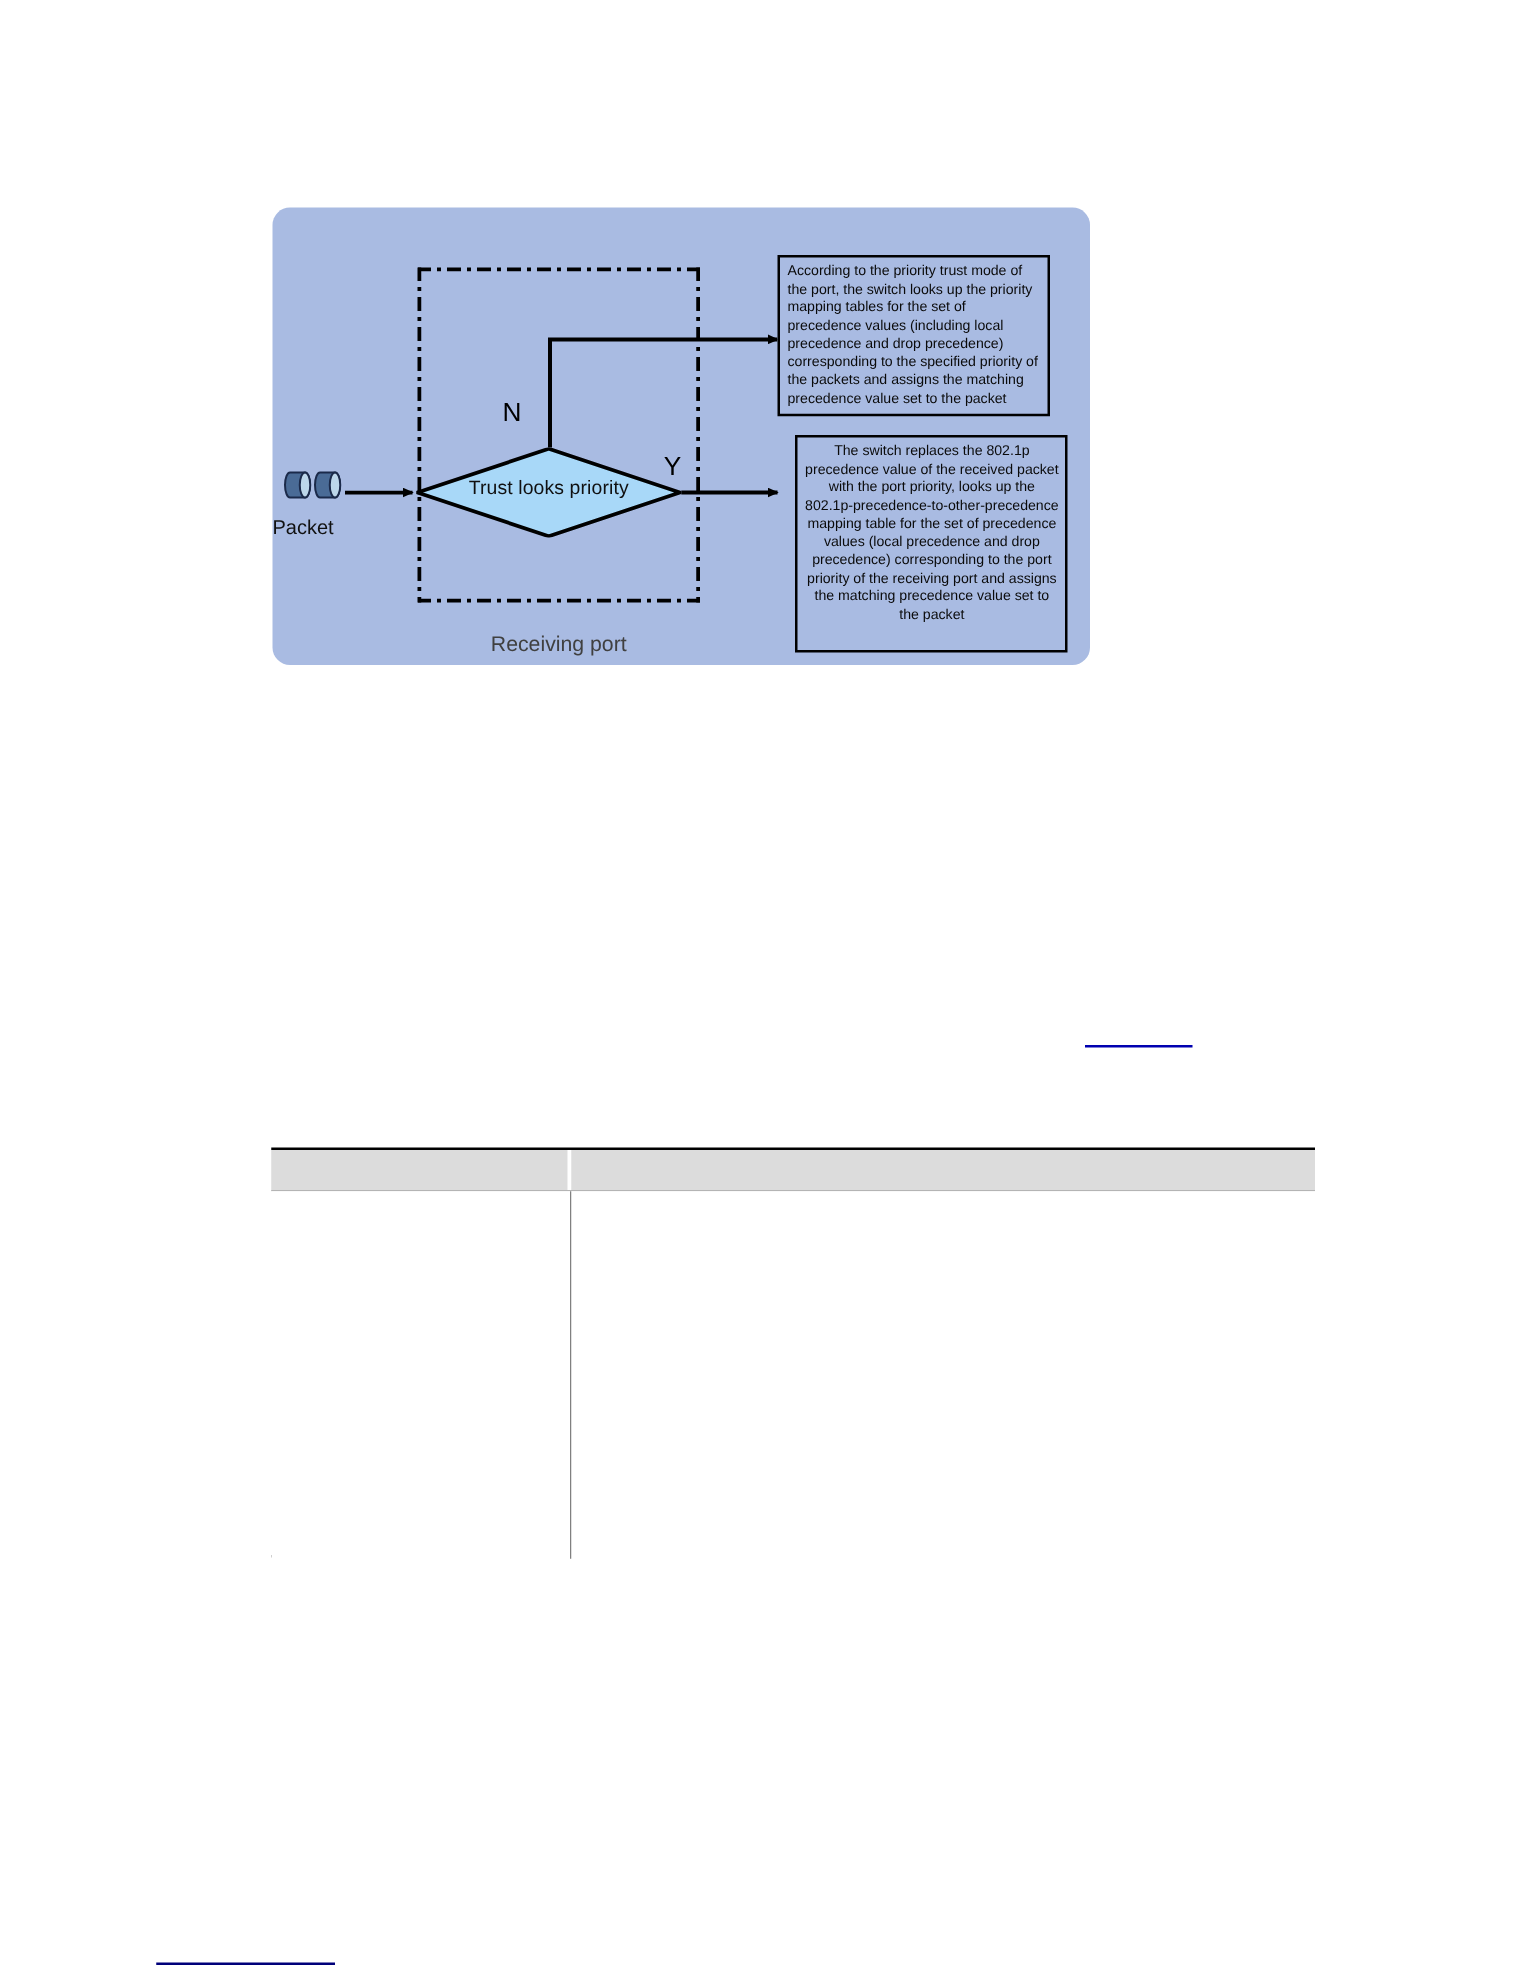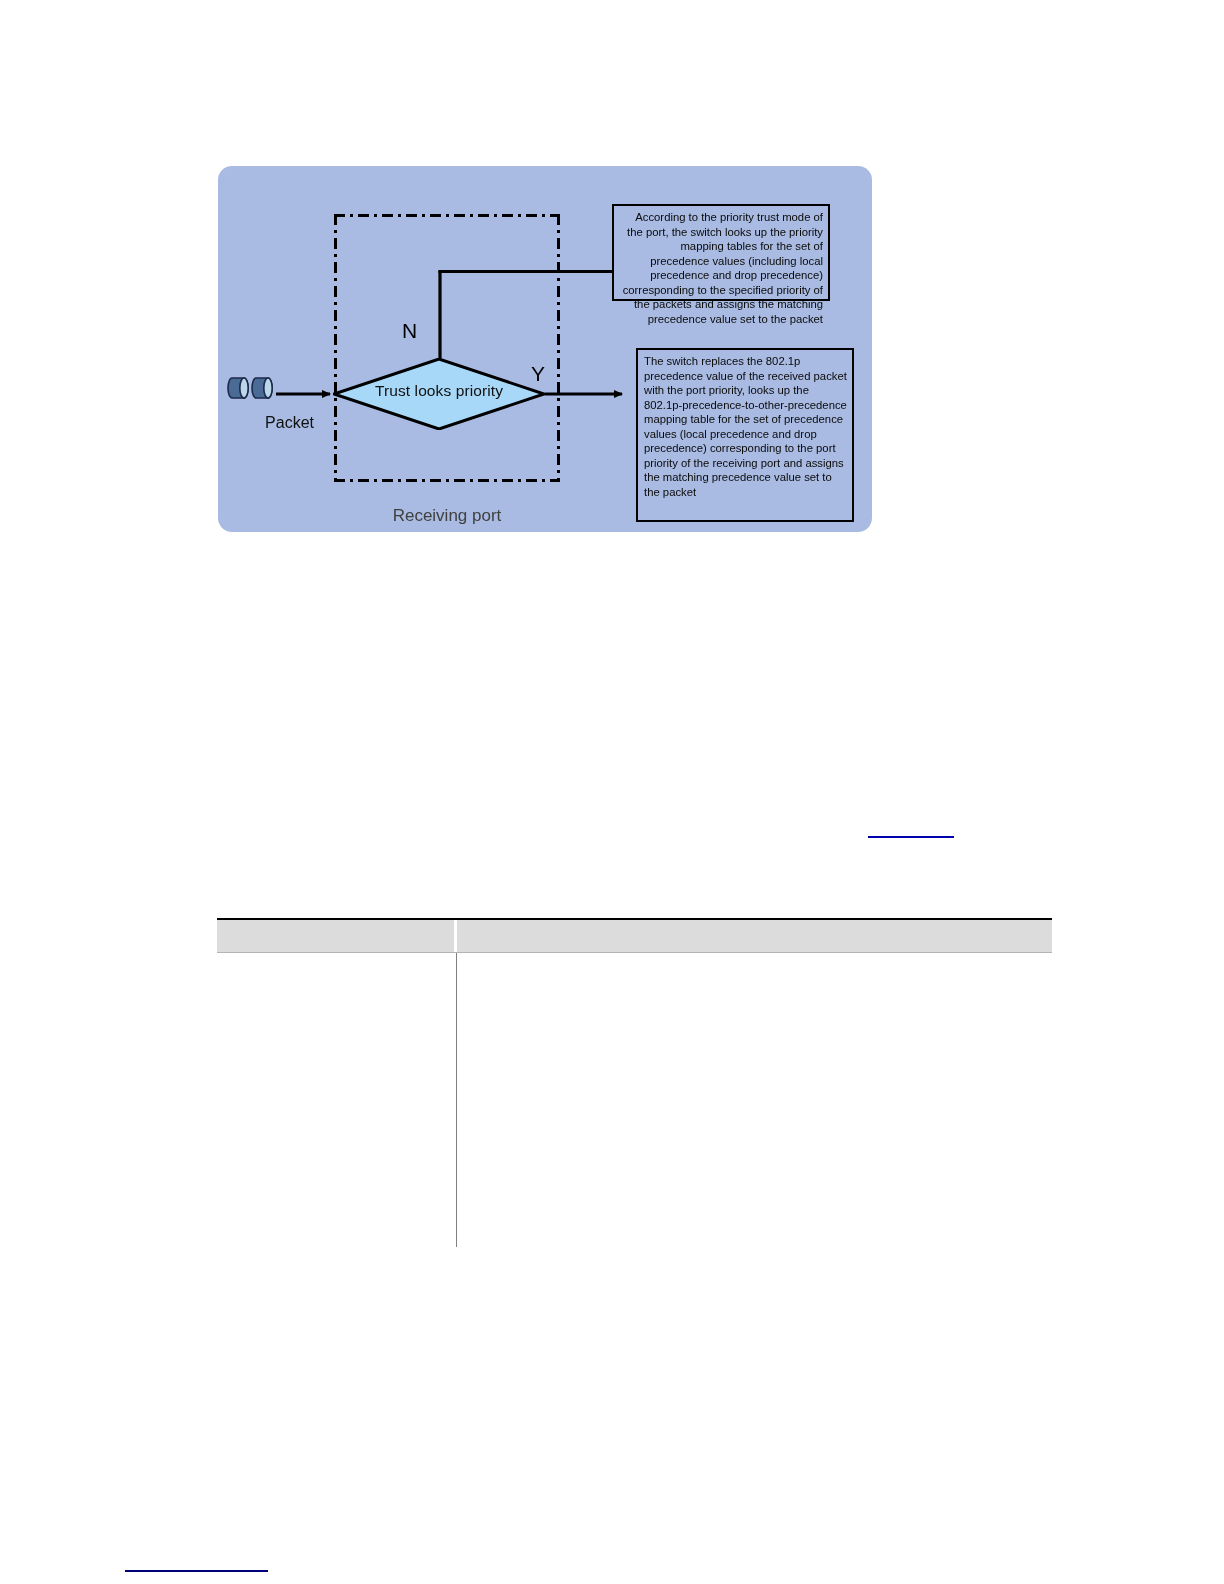--- a/index.html
+++ b/index.html
@@ -86,21 +86,21 @@
     left: 8px;   
     top: 208px;  
     width: 56px;
     height: 28px;
   }
   #packet-label {
     position: absolute;
     left: 0px;
     top: 248px;
     width: 96px;
-    text-align: right;
+    text-align: left;
     font-size: 16px;
     color: #111;
   }
 
   
   #receiving-port-caption {
     position: absolute;
     left: 116px;
     top: 340px;
     width: 226px;
@@ -122,31 +122,31 @@
     position: absolute;
     background: #a9bbe2;
     border: 2px solid #000;
     box-sizing: border-box;
     font-size: 11.3px;
     line-height: 1.285;
     color: #0a0a0a;
     padding: 4px 5px 4px 6px;
   }
   #callout-trusted-mode {
-    left: 394px;   
+    left: 404px;   
     top: 38px;     
     width: 218px;  
-    height: 97px;
-    text-align: right;
+    height: 129px;
   }
   #callout-port-priority {
     left: 418px;
     top: 182px;    
     width: 218px;
     height: 174px;
+    text-align: center;
   }
 
   
   #crossref-link {
     position: absolute;
     left: 868px;
     top: 821px;
     width: 86px;
     height: 15px;
     border-bottom: 2px solid #0000b0;

